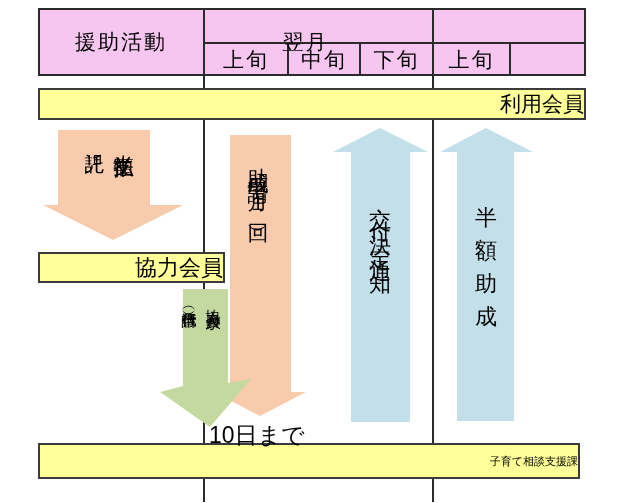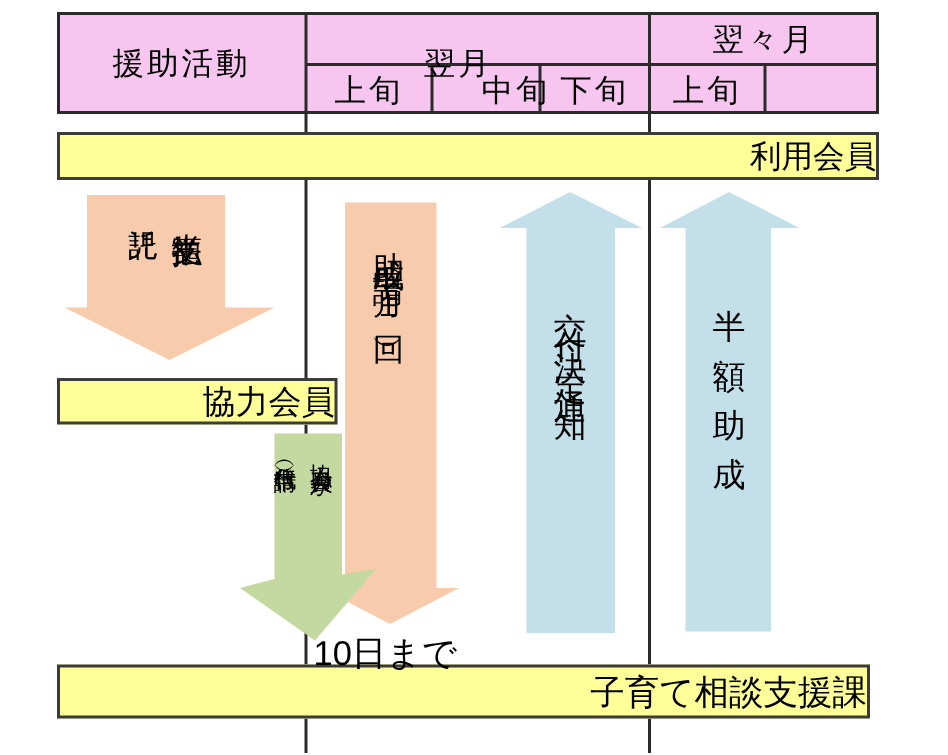--- a/index.html
+++ b/index.html
@@ -13,21 +13,21 @@
             background:#F7C6F0; border:2px solid #2B2B2B; }
   .tline { background:#2B2B2B; }
   .vline { width:2px; background:#2B2B2B; }
   .cell-label { display:flex; align-items:center; justify-content:center;
                 font-size:21px; letter-spacing:2px; }
   
   .ybar { background:#FFFF99; border:2px solid #3B3B3B;
           display:flex; align-items:center;justify-content:flex-end; }
   .bar-user    { left:38px; top:88px;  width:548px; height:32px; font-size:21px; padding-left:13px; }
   .box-coop    { left:38px; top:252px; width:187px; height:31px; font-size:22px; }
-  .bar-support { left:38px; top:443px; width:542px; height:36px; font-size:23px; padding-left:12px; }
+  .bar-support { left:38px; top:443px; width:542px; height:36px; font-size:11px; padding-left:12px; }
   
   .vtext { position:absolute; writing-mode:vertical-rl; line-height:1; white-space:nowrap; }
   .vt-payment   { left:114px; top:139px; font-size:20px; letter-spacing:1px; }
   .vt-childcare { left:85px;  top:137px; font-size:20px; letter-spacing:2px; }
   .vt-apply     { left:248px; top:151px; font-size:21px; letter-spacing:5px; }
   .vt-proxy1    { left:206px; top:297px; font-size:15px; letter-spacing:2px; }
   .vt-proxy2    { left:182px; top:301px; font-size:15px; letter-spacing:0px; }
   .vt-grant     { left:369px; top:190px; font-size:22px; letter-spacing:13px; }
   .vt-half      { left:475px; top:188px; font-size:22px; letter-spacing:33px; }
   .deadline { left:209px; top:420px; font-size:23px; }
@@ -57,23 +57,22 @@
   <div class="abs tbl-bg"></div>
   <div class="abs tline" style="left:204px; top:42px; width:382px; height:2px;"></div>
   <div class="abs vline" style="left:203px; top:8px;  height:68px;"></div>
   <div class="abs vline" style="left:432px; top:8px;  height:68px;"></div>
   <div class="abs vline" style="left:287px; top:43px; height:33px;"></div>
   <div class="abs vline" style="left:359px; top:43px; height:33px;"></div>
   <div class="abs vline" style="left:509px; top:43px; height:33px;"></div>
 
   <div class="abs cell-label" style="left:38px; top:8px; width:166px; height:68px;">援助活動</div>
   <div class="abs cell-label" style="left:204px; top:24px; width:203px; height:35px;">翌月</div>
-  <div class="abs cell-label" style="left:433px; top:8px; width:153px; height:35px;">翌々月</div>
   <div class="abs cell-label" style="left:204px; top:43px; width:84px; height:33px;">上旬</div>
-  <div class="abs cell-label" style="left:304px; top:43px; width:80px; height:33px;border-radius:11px;">中旬</div>
+  <div class="abs cell-label" style="left:284px; top:43px; width:80px; height:33px;border-radius:11px;">中旬</div>
   <div class="abs cell-label" style="left:360px; top:43px; width:73px; height:33px;">下旬</div>
   <div class="abs cell-label" style="left:433px; top:43px; width:77px; height:33px;">上旬</div>
   <div class="abs cell-label" style="left:510px; top:43px; width:76px; height:33px;"></div>
 
   <div class="abs ybar bar-user">
     <span>利用会員</span>
   </div>
   <div class="abs ybar box-coop">
     <span>協力会員</span>
   </div>

